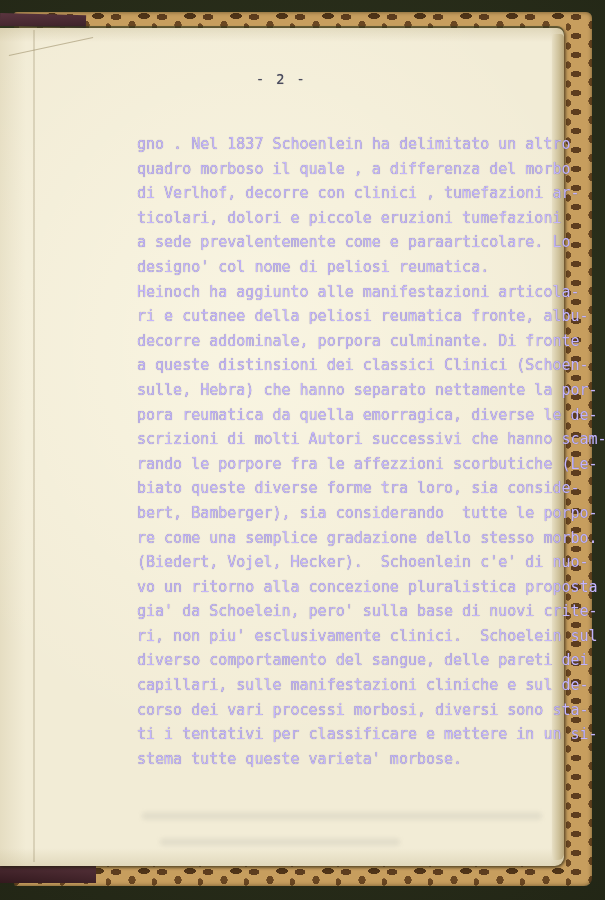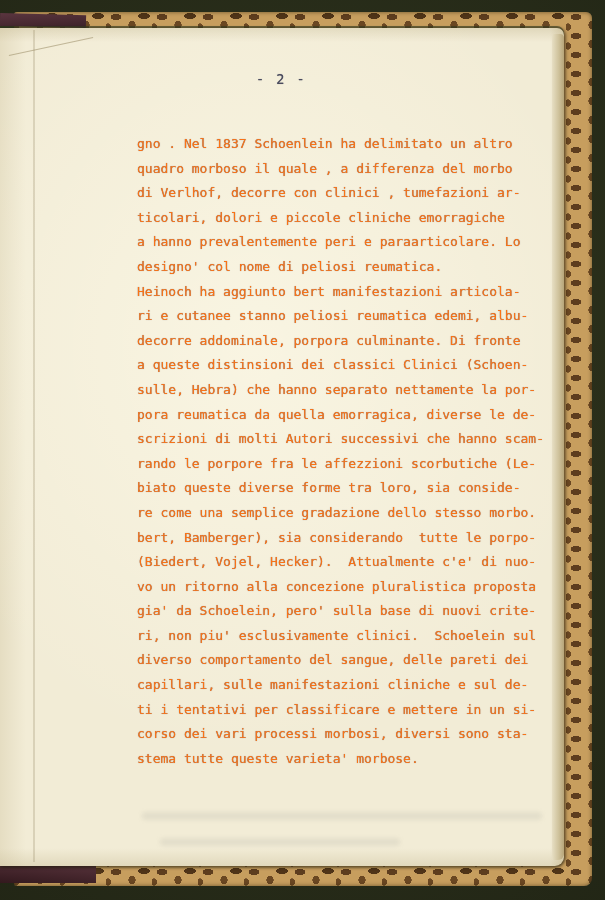--- a/index.html
+++ b/index.html
@@ -68,21 +68,21 @@
     background:linear-gradient(90deg,#e7dfc4,#cfc29c 55%,#b7a579);
     border-radius:0 4px 6px 0;
   }
   .page-number{
     position:absolute;left:256px;top:71px;
     font-size:13.5px;letter-spacing:2px;color:#4a4b5e;
     text-shadow:0 0 .7px rgba(74,75,94,.85);
   }
   .text-block{
     position:absolute;left:137px;top:132px;width:424px;
-    font-size:13px;line-height:24.6px;color:#f97316;
+    font-size:15px;line-height:24.6px;color:#c4b5fd;
     text-shadow:0 0 .7px rgba(62,64,90,.8);
   }
   .text-line{white-space:pre;}
   
   .smudge{
     position:absolute;height:8px;border-radius:4px;
     background:rgba(140,140,135,.14);
     filter:blur(2px);
   }
   .smudge-1{left:142px;top:812px;width:400px;}
@@ -101,39 +101,39 @@
 <div class="page-stack-right"></div>
 <div class="crease-left"></div>
 <div class="corner-diagonal"></div>
 
 <div class="page-number">- 2 -</div>
 
 <div class="text-block">
     <div class="text-line">gno . Nel 1837 Schoenlein ha delimitato un altro</div>
     <div class="text-line">quadro morboso il quale , a differenza del morbo</div>
     <div class="text-line">di Verlhof, decorre con clinici , tumefazioni ar-</div>
-    <div class="text-line">ticolari, dolori e piccole cliniche emorragiche</div>
-    <div class="text-line">a hanno prevalentemente peri e paraarticolare. Lo</div>
+    <div class="text-line">ticolari, dolori e piccole eruzioni tumefazioni</div>
+    <div class="text-line">a sede prevalentemente come e paraarticolare. Lo</div>
     <div class="text-line">designo' col nome di peliosi reumatica.</div>
-    <div class="text-line">Heinoch ha aggiunto bert manifestazioni articola-</div>
-    <div class="text-line">ri e cutanee stanno peliosi reumatica edemi, albu-</div>
+    <div class="text-line">Heinoch ha aggiunto alle manifestazioni articola-</div>
+    <div class="text-line">ri e cutanee della peliosi reumatica fronte, albu-</div>
     <div class="text-line">decorre addominale, porpora culminante. Di fronte</div>
     <div class="text-line">a queste distinsioni dei classici Clinici (Schoen-</div>
     <div class="text-line">sulle, Hebra) che hanno separato nettamente la por-</div>
     <div class="text-line">pora reumatica da quella emorragica, diverse le de-</div>
     <div class="text-line">scrizioni di molti Autori successivi che hanno scam-</div>
     <div class="text-line">rando le porpore fra le affezzioni scorbutiche (Le-</div>
     <div class="text-line">biato queste diverse forme tra loro, sia conside-</div>
+    <div class="text-line">bert, Bamberger), sia considerando  tutte le porpo-</div>
     <div class="text-line">re come una semplice gradazione dello stesso morbo.</div>
-    <div class="text-line">bert, Bamberger), sia considerando  tutte le porpo-</div>
-    <div class="text-line">(Biedert, Vojel, Hecker).  Attualmente c'e' di nuo-</div>
+    <div class="text-line">(Biedert, Vojel, Hecker).  Schoenlein c'e' di nuo-</div>
     <div class="text-line">vo un ritorno alla concezione pluralistica proposta</div>
     <div class="text-line">gia' da Schoelein, pero' sulla base di nuovi crite-</div>
     <div class="text-line">ri, non piu' esclusivamente clinici.  Schoelein sul</div>
     <div class="text-line">diverso comportamento del sangue, delle pareti dei</div>
     <div class="text-line">capillari, sulle manifestazioni cliniche e sul de-</div>
+    <div class="text-line">corso dei vari processi morbosi, diversi sono sta-</div>
     <div class="text-line">ti i tentativi per classificare e mettere in un si-</div>
-    <div class="text-line">corso dei vari processi morbosi, diversi sono sta-</div>
     <div class="text-line">stema tutte queste varieta' morbose.</div>
   </div>
 
 <div class="smudge smudge-1"></div>
 <div class="smudge smudge-2"></div>
 
 </body></html>

